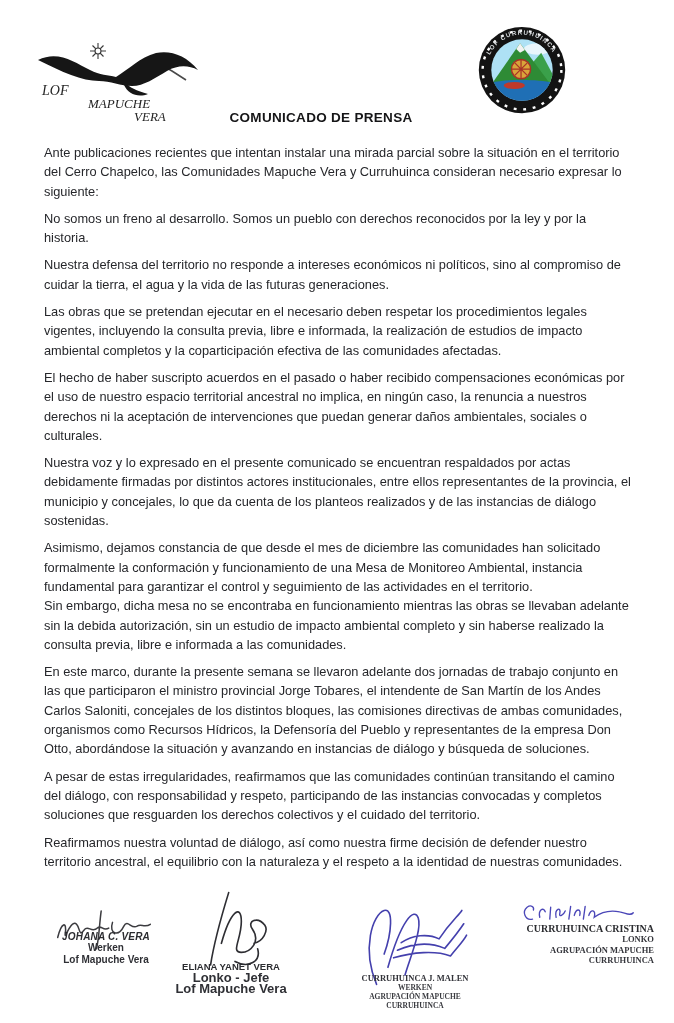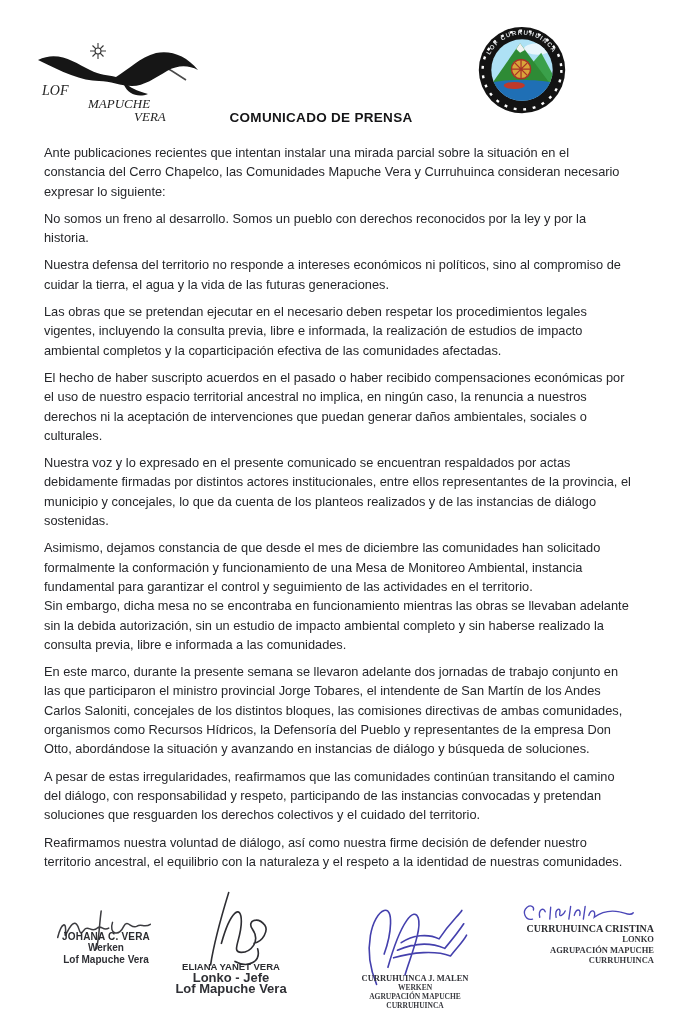--- a/index.html
+++ b/index.html
@@ -23,21 +23,21 @@
     white-space:pre-line;
   }
   
   .signatures{position:absolute;left:0;top:893px;width:674px;height:130px;}
   .sig{position:absolute;text-align:center;}
   .sig .stamp{position:relative;z-index:1;}
   .sig .name{font-weight:bold;}
   .sig .line{color:#2f3035;}
   .sig-1{left:38px;top:38px;width:136px;}
   .sig-1 .ink{position:absolute;left:14px;top:-26px;z-index:0;}
-  .sig-1 .name{font-size:10px;letter-spacing:.2px;color:#2b2c30;}
+  .sig-1 .name{font-size:10px;letter-spacing:.2px;color:#2b2c30;font-style:italic;}
   .sig-1 .line{font-size:10px;line-height:11.5px;font-weight:bold;}
   .sig-2{left:168px;top:0;width:126px;}
   .sig-2 .ink{position:absolute;left:26px;top:-4px;z-index:0;}
   .sig-2 .stamp{margin-top:68px;}
   .sig-2 .name{font-size:9.5px;color:#2b2c30;}
   .sig-2 .line{font-size:13px;line-height:11px;font-weight:bold;}
   .sig-3{left:350px;top:8px;width:130px;font-family:"Liberation Serif","DejaVu Serif",serif;}
   .sig-3 .ink{position:absolute;left:8px;top:0;z-index:0;}
   .sig-3 .stamp{margin-top:72px;}
   .sig-3 .name{font-size:8.5px;color:#33343a;}
@@ -97,30 +97,30 @@
         <path d="M49,37 V57 M39,47 H59 M42.5,40.5 L55.5,53.5 M55.5,40.5 L42.5,53.5" stroke="#a83226" stroke-width="1.3"></path>
         <path d="M14,62 C30,57 70,57 86,62 L86,82 L14,82 Z" fill="#1f6fb5"></path>
         <ellipse cx="42" cy="64" rx="11" ry="3.6" fill="#c0392b"></ellipse>
       </g>
     </svg>
   </div>
 
   <div class="doc-title">COMUNICADO DE PRENSA</div>
 
   <div class="content">
-    <p>Ante publicaciones recientes que intentan instalar una mirada parcial sobre la situación en el constancia del Cerro Chapelco, las Comunidades Mapuche Vera y Curruhuinca consideran necesario expresar lo siguiente:</p>
+    <p>Ante publicaciones recientes que intentan instalar una mirada parcial sobre la situación en el territorio del Cerro Chapelco, las Comunidades Mapuche Vera y Curruhuinca consideran necesario expresar lo siguiente:</p>
     <p>No somos un freno al desarrollo. Somos un pueblo con derechos reconocidos por la ley y por la historia.</p>
     <p>Nuestra defensa del territorio no responde a intereses económicos ni políticos, sino al compromiso de cuidar la tierra, el agua y la vida de las futuras generaciones.</p>
     <p>Las obras que se pretendan ejecutar en el necesario deben respetar los procedimientos legales vigentes, incluyendo la consulta previa, libre e informada, la realización de estudios de impacto ambiental completos y la coparticipación efectiva de las comunidades afectadas.</p>
     <p>El hecho de haber suscripto acuerdos en el pasado o haber recibido compensaciones económicas por el uso de nuestro espacio territorial ancestral no implica, en ningún caso, la renuncia a nuestros derechos ni la aceptación de intervenciones que puedan generar daños ambientales, sociales o culturales.</p>
     <p>Nuestra voz y lo expresado en el presente comunicado se encuentran respaldados por actas debidamente firmadas por distintos actores institucionales, entre ellos representantes de la provincia, el municipio y concejales, lo que da cuenta de los planteos realizados y de las instancias de diálogo sostenidas.</p>
     <p>Asimismo, dejamos constancia de que desde el mes de diciembre las comunidades han solicitado formalmente la conformación y funcionamiento de una Mesa de Monitoreo Ambiental, instancia fundamental para garantizar el control y seguimiento de las actividades en el territorio.
 Sin embargo, dicha mesa no se encontraba en funcionamiento mientras las obras se llevaban adelante sin la debida autorización, sin un estudio de impacto ambiental completo y sin haberse realizado la consulta previa, libre e informada a las comunidades.</p>
     <p>En este marco, durante la presente semana se llevaron adelante dos jornadas de trabajo conjunto en las que participaron el ministro provincial Jorge Tobares, el intendente de San Martín de los Andes Carlos Saloniti, concejales de los distintos bloques, las comisiones directivas de ambas comunidades, organismos como Recursos Hídricos, la Defensoría del Pueblo y representantes de la empresa Don Otto, abordándose la situación y avanzando en instancias de diálogo y búsqueda de soluciones.</p>
-    <p>A pesar de estas irregularidades, reafirmamos que las comunidades continúan transitando el camino del diálogo, con responsabilidad y respeto, participando de las instancias convocadas y pretendan soluciones que resguarden los derechos colectivos y el cuidado del territorio.</p>
+    <p>A pesar de estas irregularidades, reafirmamos que las comunidades continúan transitando el camino del diálogo, con responsabilidad y respeto, participando de las instancias convocadas y completos soluciones que resguarden los derechos colectivos y el cuidado del territorio.</p>
     <p>Reafirmamos nuestra voluntad de diálogo, así como nuestra firme decisión de defender nuestro territorio ancestral, el equilibrio con la naturaleza y el respeto a la identidad de nuestras comunidades.</p>
   </div>
 
   <div class="signatures">
 
     <div class="sig sig-1">
       <span class="ink">
         <svg width="104" height="48" viewBox="0 0 110 50">
           <path d="M6,34 C10,18 16,16 14,30 C13,38 20,14 26,20 C30,24 28,34 34,26 C38,20 42,30 48,24 C52,20 54,28 60,24 M64,18 C60,30 70,34 76,22 C80,14 84,26 90,22 C94,19 98,24 104,20 M52,6 C50,20 50,34 47,46" fill="none" stroke="#3c3c40" stroke-width="1.6" stroke-linecap="round"></path>
         </svg>

